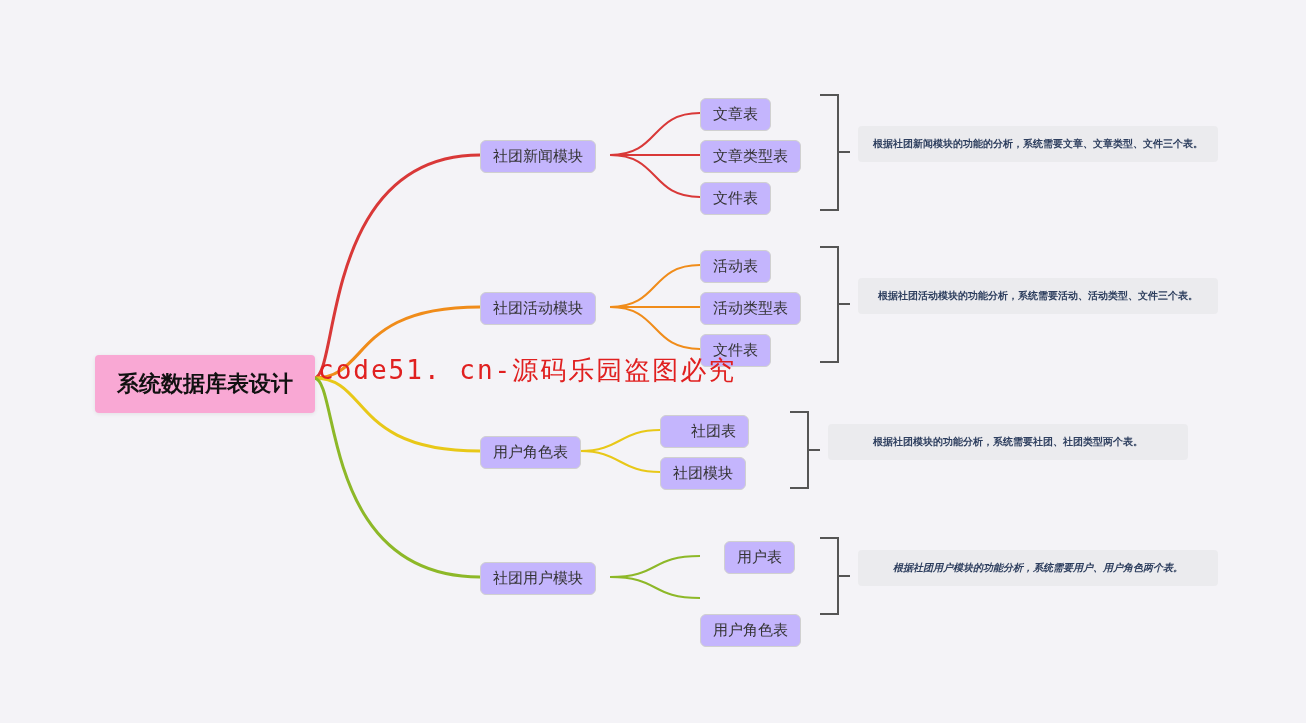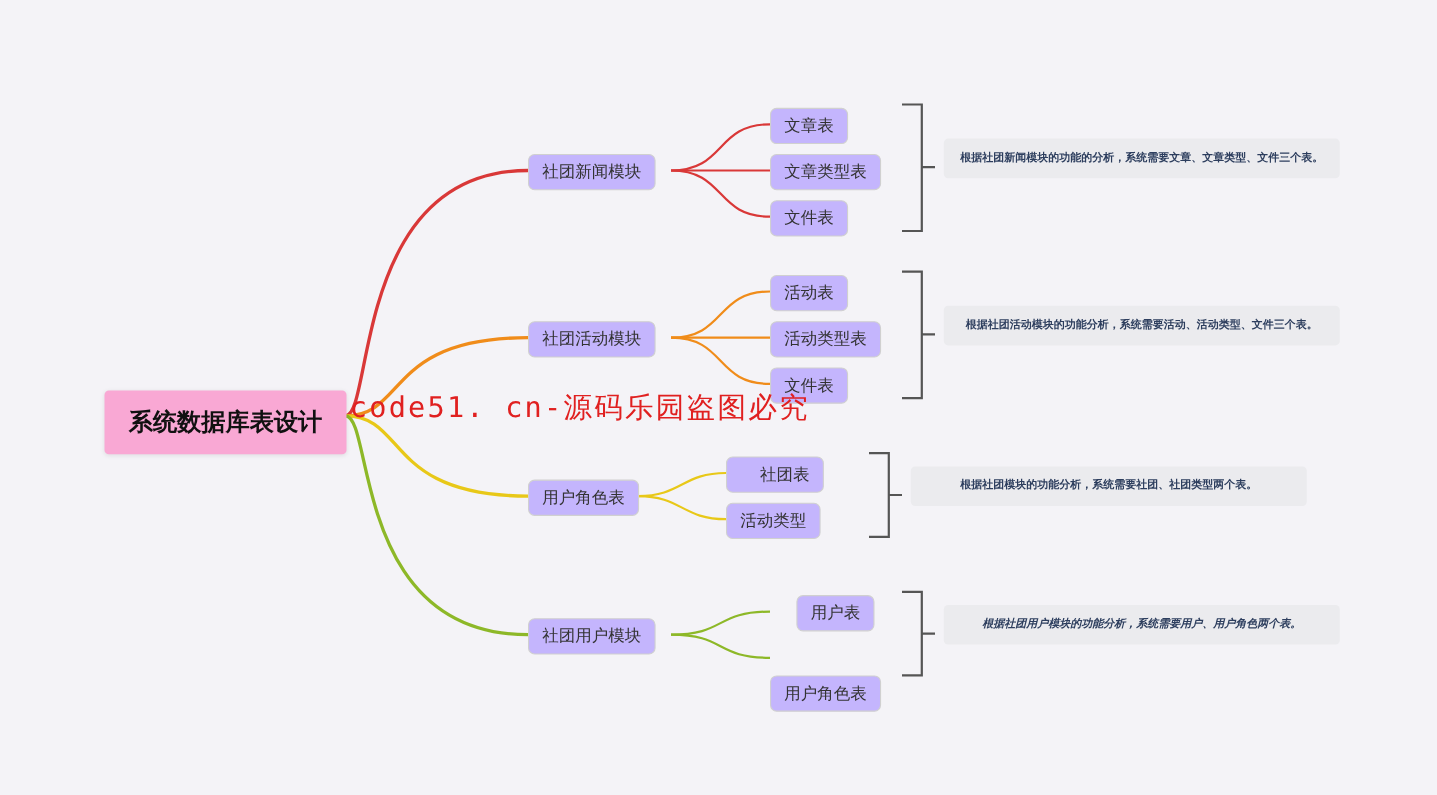--- a/index.html
+++ b/index.html
@@ -126,21 +126,21 @@
   <span>根据社团活动模块的功能分析，系统需要活动、活动类型、文件三个表。</span>
 </div>
 
 <div class="node" style="left:480px; top:436px;">
   <span>用户角色表</span>
 </div>
 <div class="node" style="left:660px; top:415px;padding-left:30px;">
   <span>社团表</span>
 </div>
 <div class="node" style="left:660px; top:457px;">
-  <span>活动类型</span>
+  <span>社团模块</span>
 </div>
 <div class="annotation" style="left:828px; top:424px;">
   <span>根据社团模块的功能分析，系统需要社团、社团类型两个表。</span>
 </div>
 
 <div class="node" style="left:480px; top:562px;">
   <span>社团用户模块</span>
 </div>
 <div class="node" style="left:700px; top:541px;margin-left:24px;">
   <span>用户表</span>

